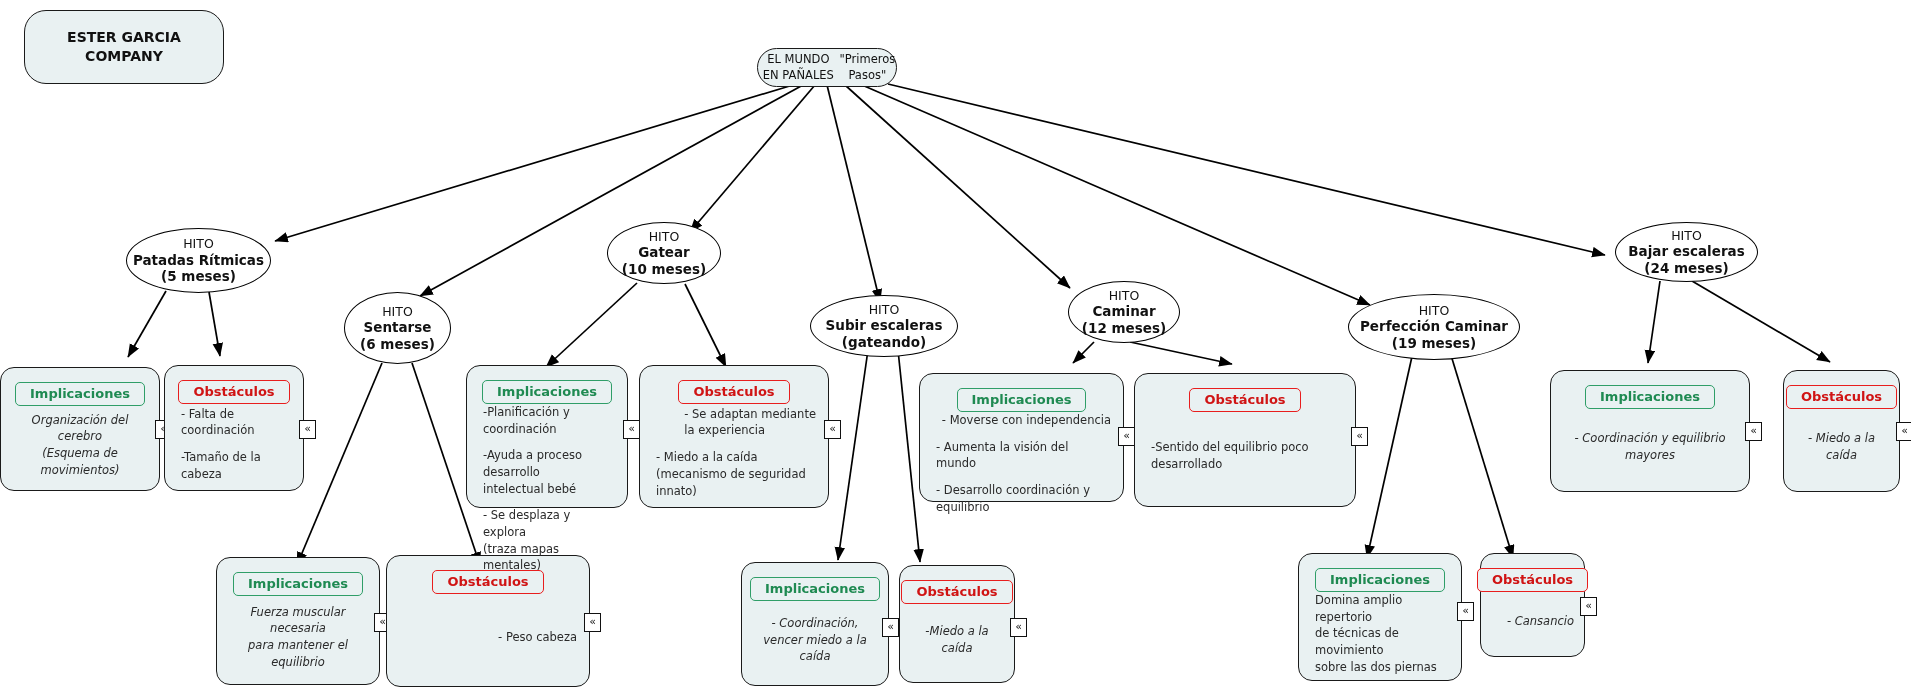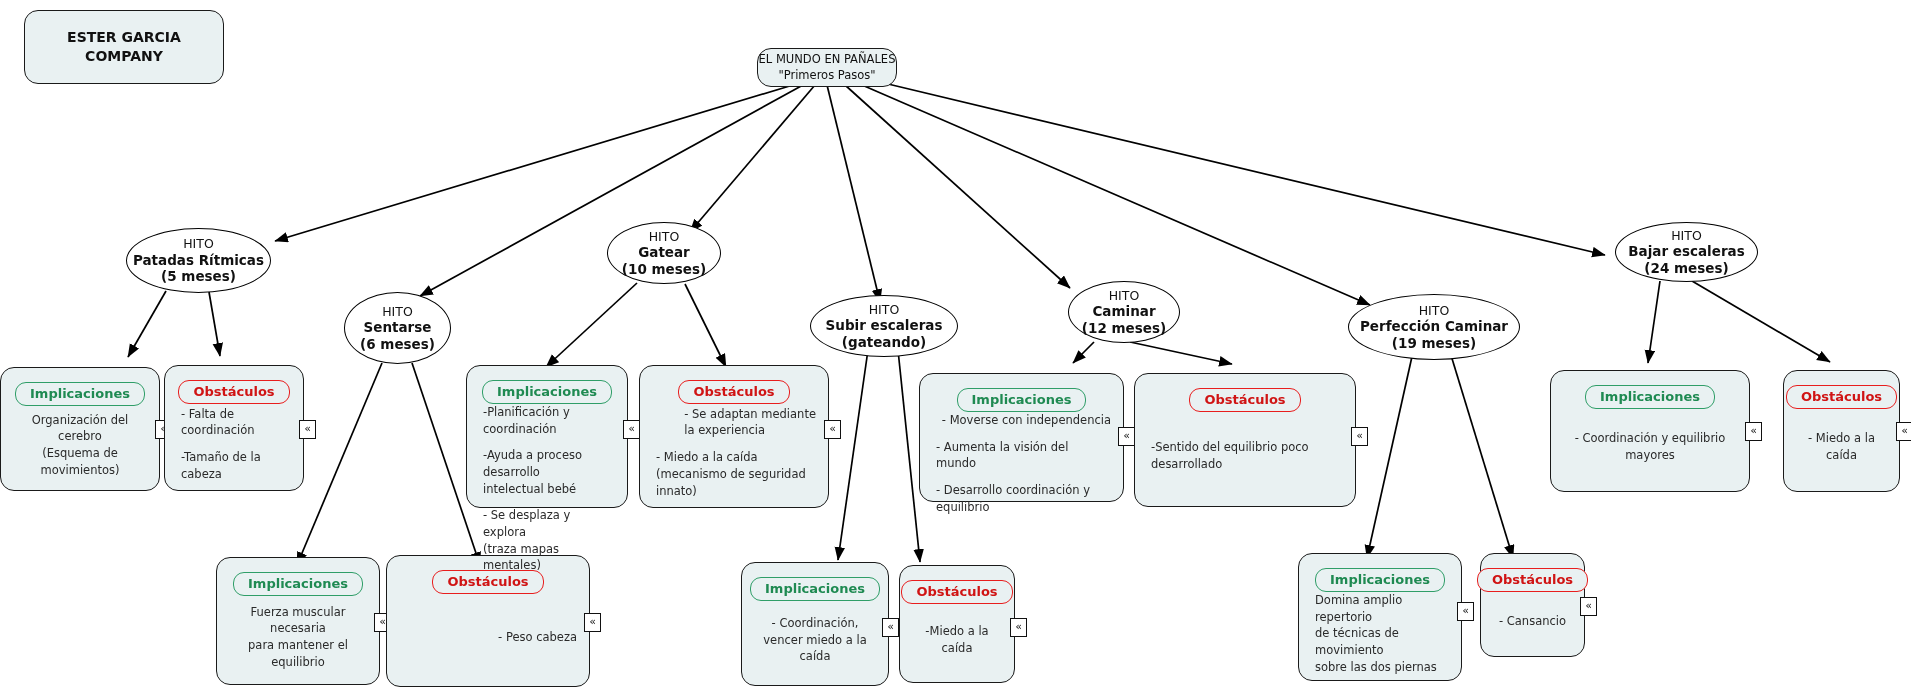--- a/index.html
+++ b/index.html
@@ -14,53 +14,53 @@
     background:#e9f1f2;
     border:1.6px solid #1a1a1a;
     border-radius:14px;
     display:flex;
     flex-direction:column;
     align-items:center;
   }
   .title-box{
     background:#e9f1f2;
     border:1.6px solid #1a1a1a;
-    border-radius:14px;
+    border-radius:22px;
     display:flex;align-items:center;justify-content:center;
     text-align:center;
     font-weight:bold;
     font-size:14px;
     color:#111;
     line-height:1.35;
   }
   .pill{
     margin-top:14px;
     padding:3px 14px 4px 14px;
-    border-radius:11px;
+    border-radius:5px;
     font-weight:bold;
     font-size:13px;
     background:#e9f1f2;
     white-space:nowrap;
   }
   .pill.impl{border:1.6px solid #2f9e68;color:#1f8a52;}
   .pill.obst{border:1.6px solid #e81e1e;color:#d01414;}
 
   .body{
     flex:1;
     width:100%;
     box-sizing:border-box;
     display:flex;
     flex-direction:column;
     justify-content:center;
     color:#2a2a2a;
     font-size:11.5px;
     line-height:1.45;
   }
   .body .ln{white-space:pre-line;}
-  .body.ctr{align-items:center;text-align:center;padding:0 10px 6px 10px;}
+  .body.ctr{align-items:flex-end;text-align:center;padding:0 10px 6px 10px;font-style:italic;}
   .body.lft{align-items:flex-end;text-align:left;padding:0 12px 6px 16px;}
   .body .ln + .ln{margin-top:10px;}
 
   
   .ellipse{
     position:absolute;
     box-sizing:border-box;
     border:1.8px solid #000;
     border-radius:50%;
     background:#ffffff;
@@ -132,21 +132,21 @@
       <path d="M1660,281 L1648,363"></path>
       <path d="M1692,281 L1830,362"></path>
     </g>
   </svg>
 
   <div class="title-box" style="position:absolute;left:24px;top:10px;width:198px;height:72px;">
     <span style="white-space:pre-line;">ESTER GARCIA
 COMPANY</span>
   </div>
 
-  <div class="title-box" style="left:757px;top:48px;width:138px;height:37px;position:absolute;flex-direction:column;font-weight:normal;">
+  <div class="title-box" style="left:757px;top:48px;width:138px;height:37px;position:absolute;flex-direction:row;font-weight:normal;">
     <span style="font-size:11.5px;">EL MUNDO EN PAÑALES</span>
     <span style="font-size:11.5px;">"Primeros Pasos"</span>
   </div>
 
   <div class="ellipse" style="left:126px;top:228px;width:145px;height:65px;">
     <span class="kind">HITO</span>
     <span class="nm">Patadas Rítmicas</span>
     <span class="per">(5 meses)</span>
   </div>
 

